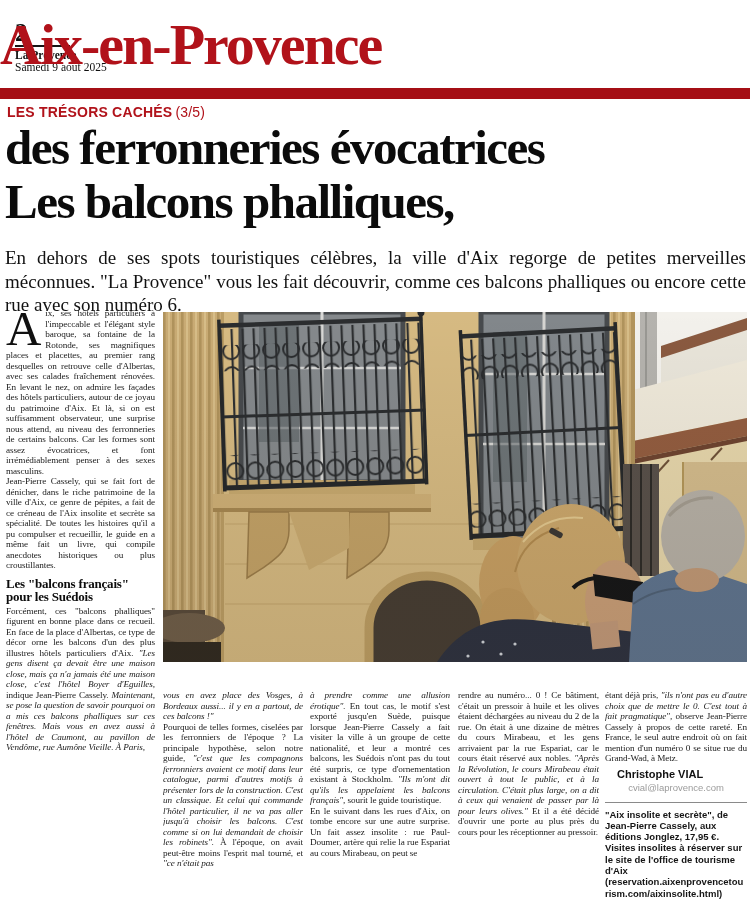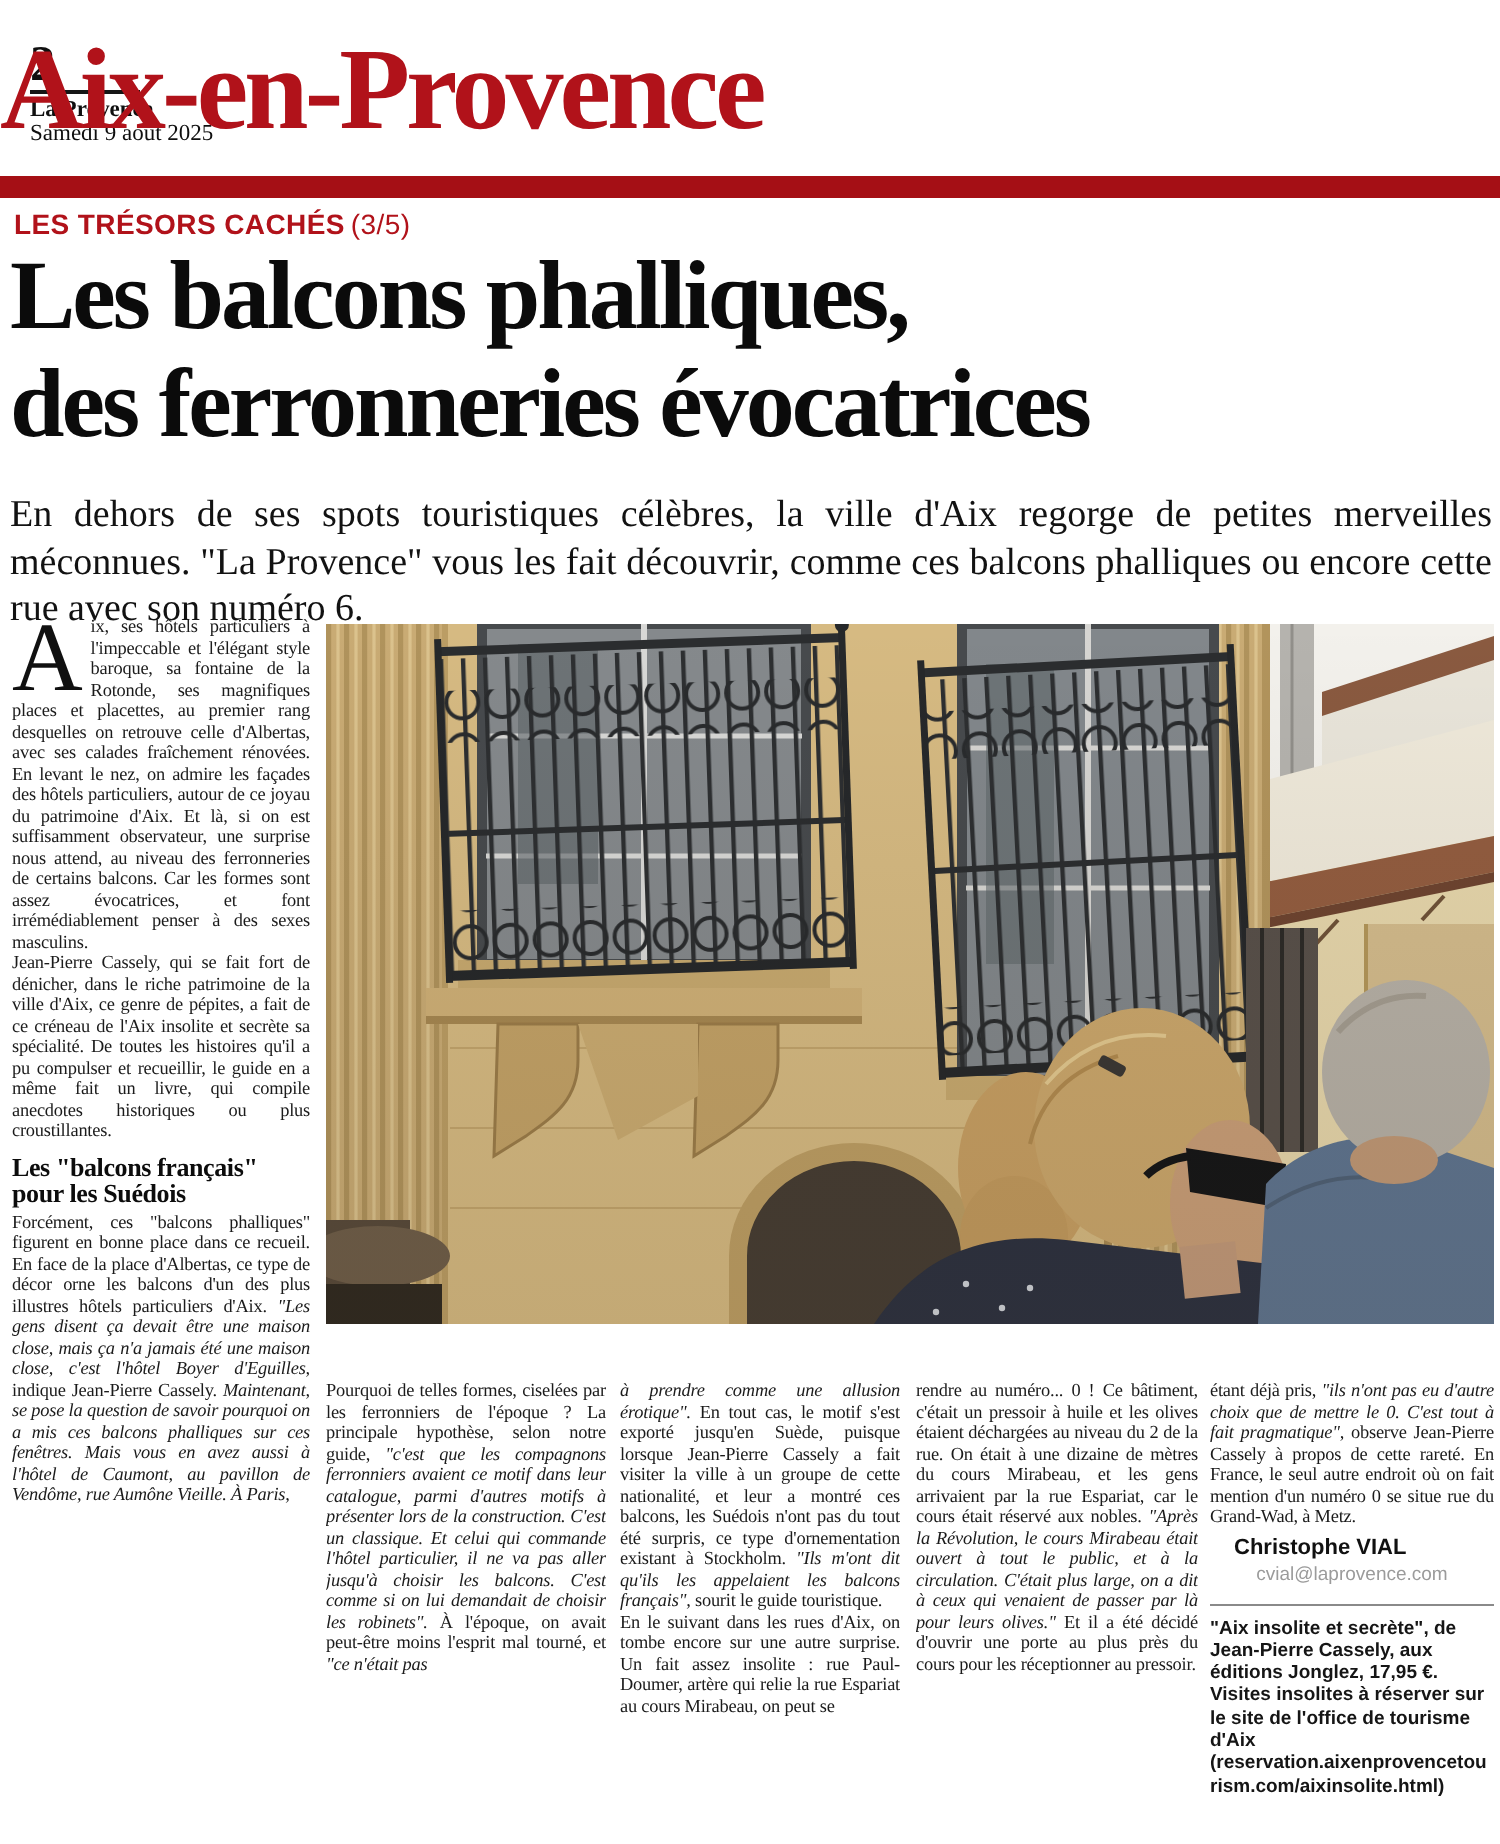--- a/index.html
+++ b/index.html
@@ -57,22 +57,22 @@
   <div class="pagenum-rule"></div>
   <div class="brand">La Provence</div>
   <div class="pubdate">Samedi 9 août 2025</div>
   <div class="section-title">Aix-en-Provence</div>
   <div class="red-bar"></div>
 
   <div class="kicker">
     <span>LES TRÉSORS CACHÉS</span><span class="ep">(3/5)</span>
   </div>
   <div class="headline">
+    <div>des ferronneries évocatrices</div>
     <div>Les balcons phalliques,</div>
-    <div>des ferronneries évocatrices</div>
   </div>
   <div class="standfirst">En dehors de ses spots touristiques célèbres, la ville d'Aix regorge de petites merveilles méconnues. "La Provence" vous les fait découvrir, comme ces balcons phalliques ou encore cette rue avec son numéro 6.</div>
 
   <figure class="photo" style="margin:0">
     <svg width="584" height="350" viewBox="0 0 584 350" role="img">
       <defs>
         <pattern id="bars" width="11" height="10" patternUnits="userSpaceOnUse">
           <rect width="11" height="10" fill="none"></rect>
             <rect x="4" width="2.2" height="10" fill="#2d2f31"></rect>
         </pattern>
@@ -208,20 +208,21 @@
   </figure>
 
 
   <div class="col col-1 body">
       <p class="para"><span class="dropcap">A</span><span>ix, ses hôtels particuliers à l'impeccable et l'élégant style baroque, sa fontaine de la Rotonde, ses magnifiques places et placettes, au premier rang desquelles on retrouve celle d'Albertas, avec ses calades fraîchement rénovées. En levant le nez, on admire les façades des hôtels particuliers, autour de ce joyau du patrimoine d'Aix. Et là, si on est suffisamment observateur, une surprise nous attend, au niveau des ferronneries de certains balcons. Car les formes sont assez évocatrices, et font irrémédiablement penser à des sexes masculins.</span></p>
       <p class="para"><span>Jean-Pierre Cassely, qui se fait fort de dénicher, dans le riche patrimoine de la ville d'Aix, ce genre de pépites, a fait de ce créneau de l'Aix insolite et secrète sa spécialité. De toutes les histoires qu'il a pu compulser et recueillir, le guide en a même fait un livre, qui compile anecdotes historiques ou plus croustillantes.</span></p>
       <h3 class="subhead">Les "balcons français" pour les Suédois</h3>
       <p class="para"><span>Forcément, ces "balcons phalliques" figurent en bonne place dans ce recueil. En face de la place d'Albertas, ce type de décor orne les balcons d'un des plus illustres hôtels particuliers d'Aix. </span><span class="it">"Les gens disent ça devait être une maison close, mais ça n'a jamais été une maison close, c'est l'hôtel Boyer d'Eguilles, </span><span>indique Jean-Pierre Cassely. </span><span class="it">Maintenant, se pose la question de savoir pourquoi on a mis ces balcons phalliques sur ces fenêtres. Mais vous en avez aussi à l'hôtel de Caumont, au pavillon de Vendôme, rue Aumône Vieille. À Paris,</span></p>
     </div>
   <div class="col col-2 body">
+      <p class="para"><span class="it">vous en avez place des Vosges, à Bordeaux aussi... il y en a partout, de ces balcons !"</span></p>
       <p class="para"><span>Pourquoi de telles formes, ciselées par les ferronniers de l'époque ? La principale hypothèse, selon notre guide, </span><span class="it">"c'est que les compagnons ferronniers avaient ce motif dans leur catalogue, parmi d'autres motifs à présenter lors de la construction. C'est un classique. Et celui qui commande l'hôtel particulier, il ne va pas aller jusqu'à choisir les balcons. C'est comme si on lui demandait de choisir les robinets". </span><span>À l'époque, on avait peut-être moins l'esprit mal tourné, et </span><span class="it">"ce n'était pas</span></p>
     </div>
   <div class="col col-3 body">
       <p class="para"><span class="it">à prendre comme une allusion érotique". </span><span>En tout cas, le motif s'est exporté jusqu'en Suède, puisque lorsque Jean-Pierre Cassely a fait visiter la ville à un groupe de cette nationalité, et leur a montré ces balcons, les Suédois n'ont pas du tout été surpris, ce type d'ornementation existant à Stockholm. </span><span class="it">"Ils m'ont dit qu'ils les appelaient les balcons français", </span><span>sourit le guide touristique.</span></p>
       <p class="para"><span>En le suivant dans les rues d'Aix, on tombe encore sur une autre surprise. Un fait assez insolite : rue Paul-Doumer, artère qui relie la rue Espariat au cours Mirabeau, on peut se</span></p>
     </div>
   <div class="col col-4 body">
       <p class="para"><span>rendre au numéro... 0 ! Ce bâtiment, c'était un pressoir à huile et les olives étaient déchargées au niveau du 2 de la rue. On était à une dizaine de mètres du cours Mirabeau, et les gens arrivaient par la rue Espariat, car le cours était réservé aux nobles. </span><span class="it">"Après la Révolution, le cours Mirabeau était ouvert à tout le public, et à la circulation. C'était plus large, on a dit à ceux qui venaient de passer par là pour leurs olives." </span><span>Et il a été décidé d'ouvrir une porte au plus près du cours pour les réceptionner au pressoir.</span></p>
     </div>
   <div class="col col-5 body">

